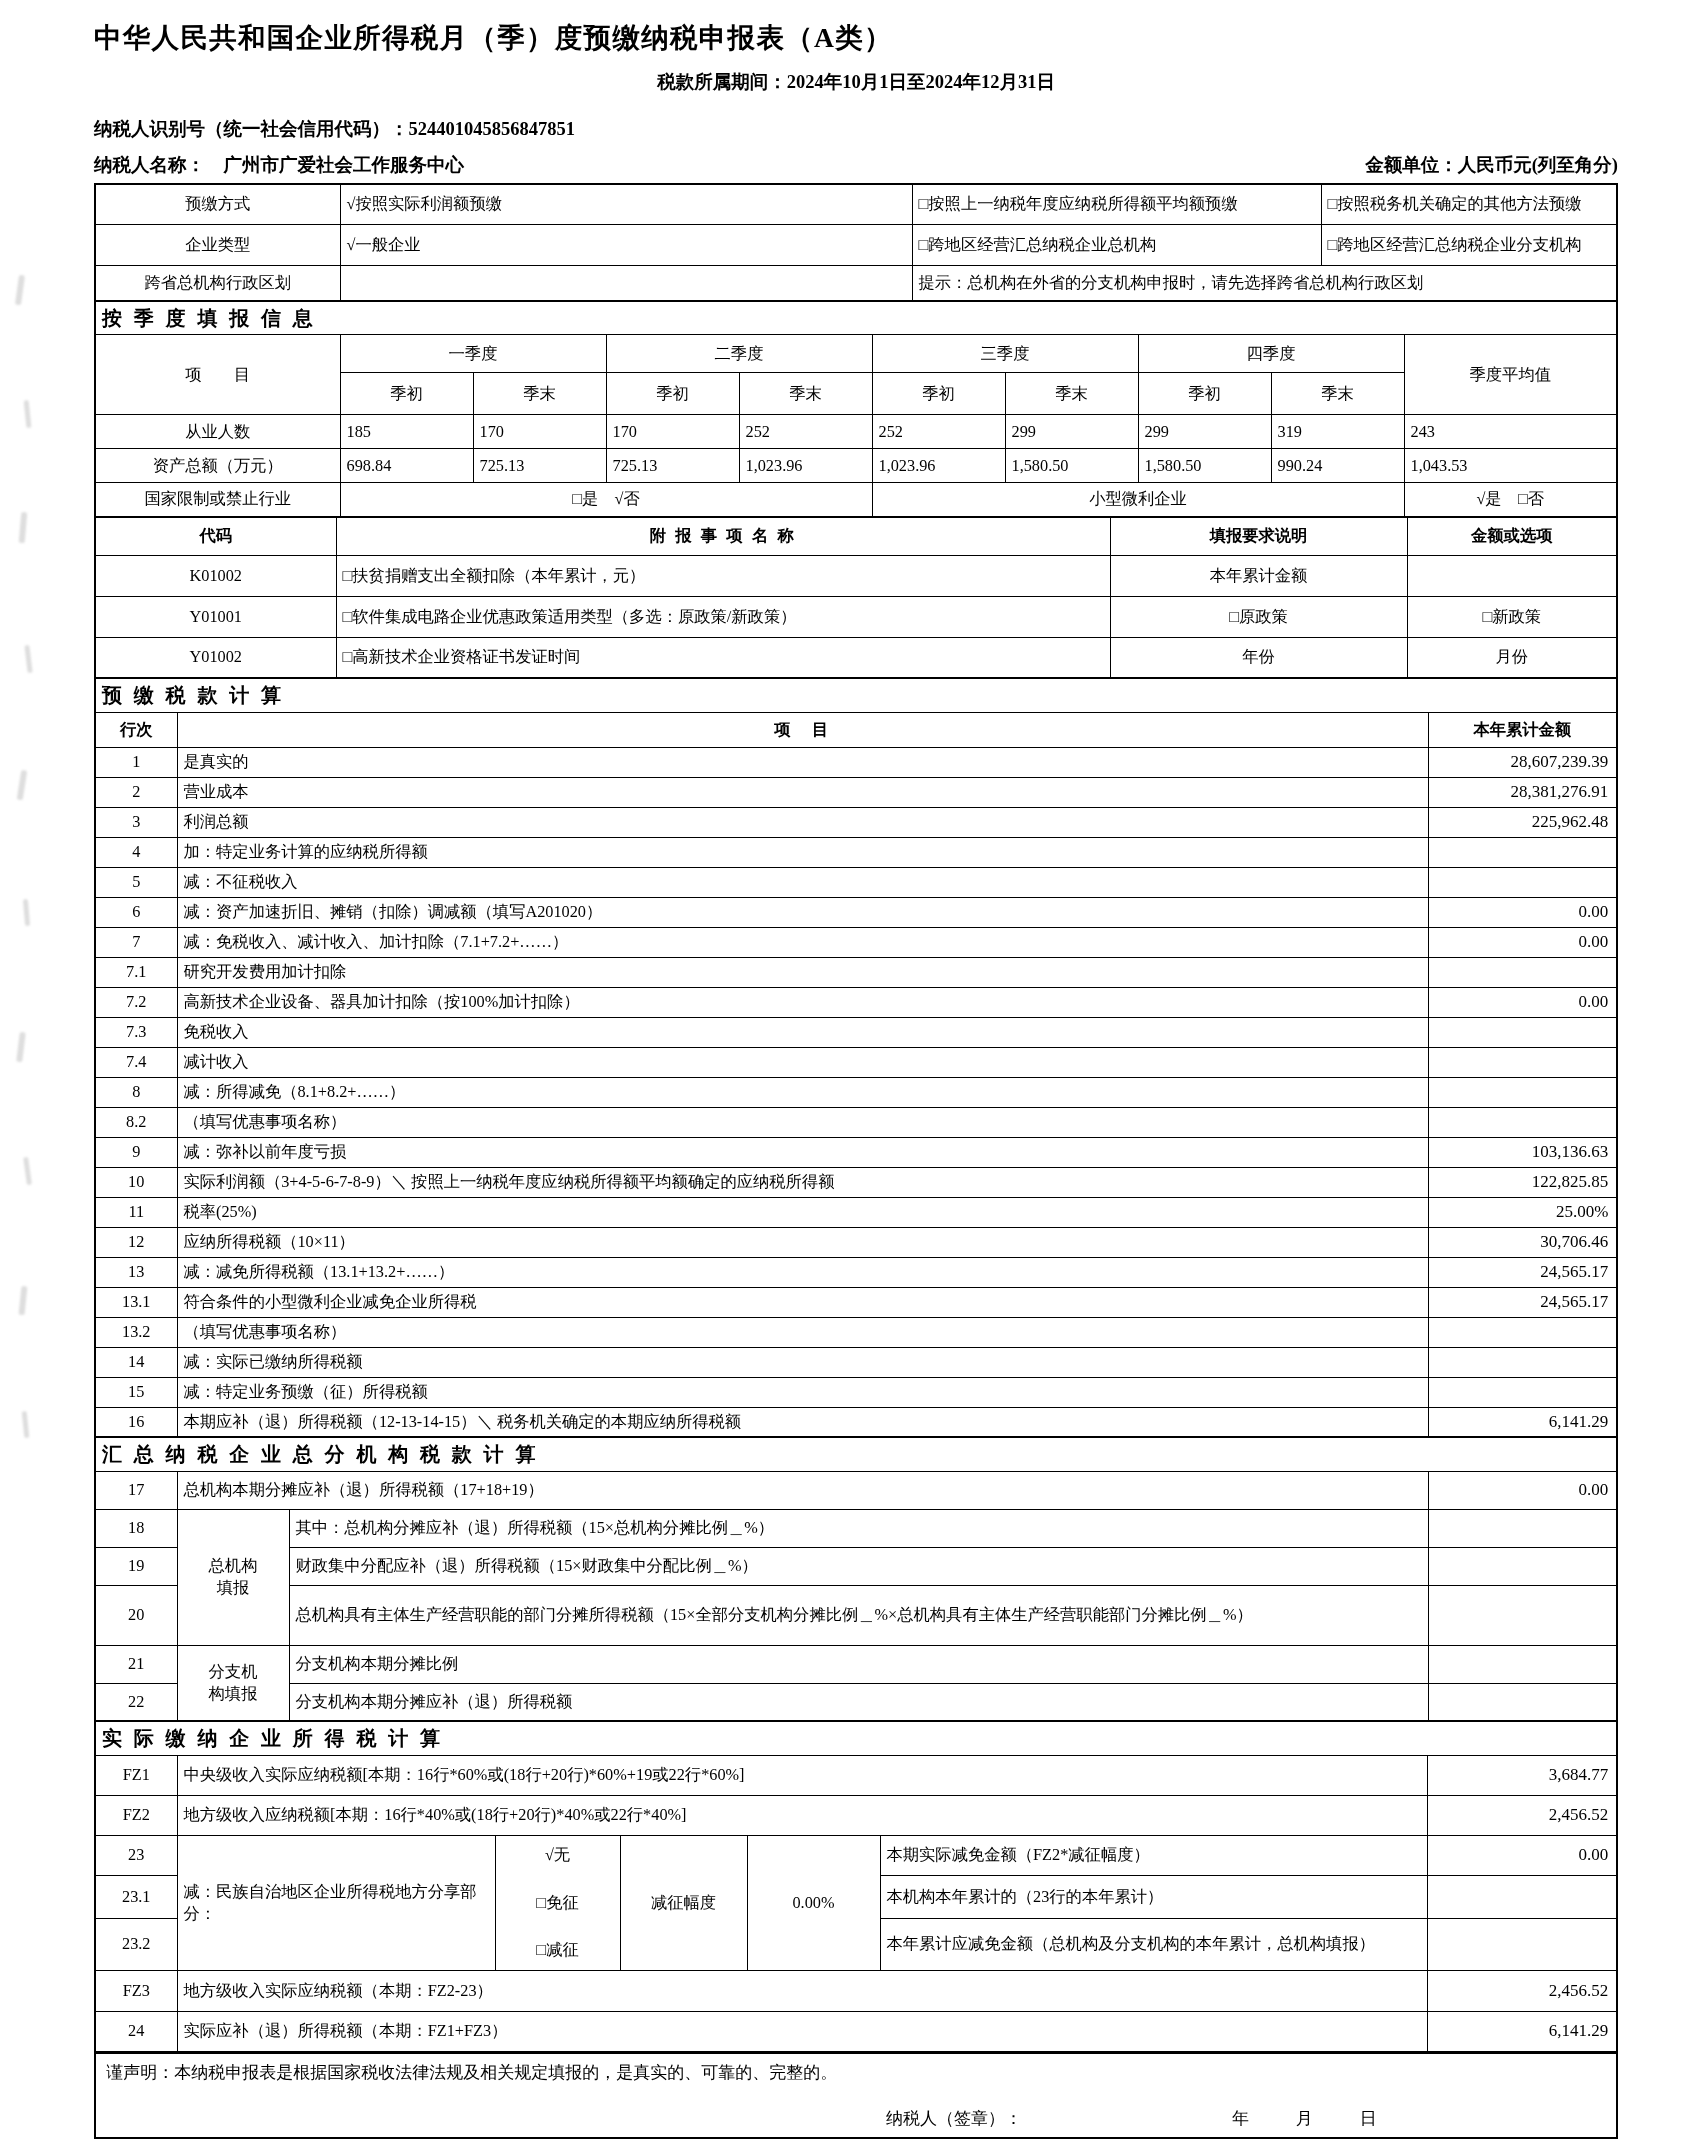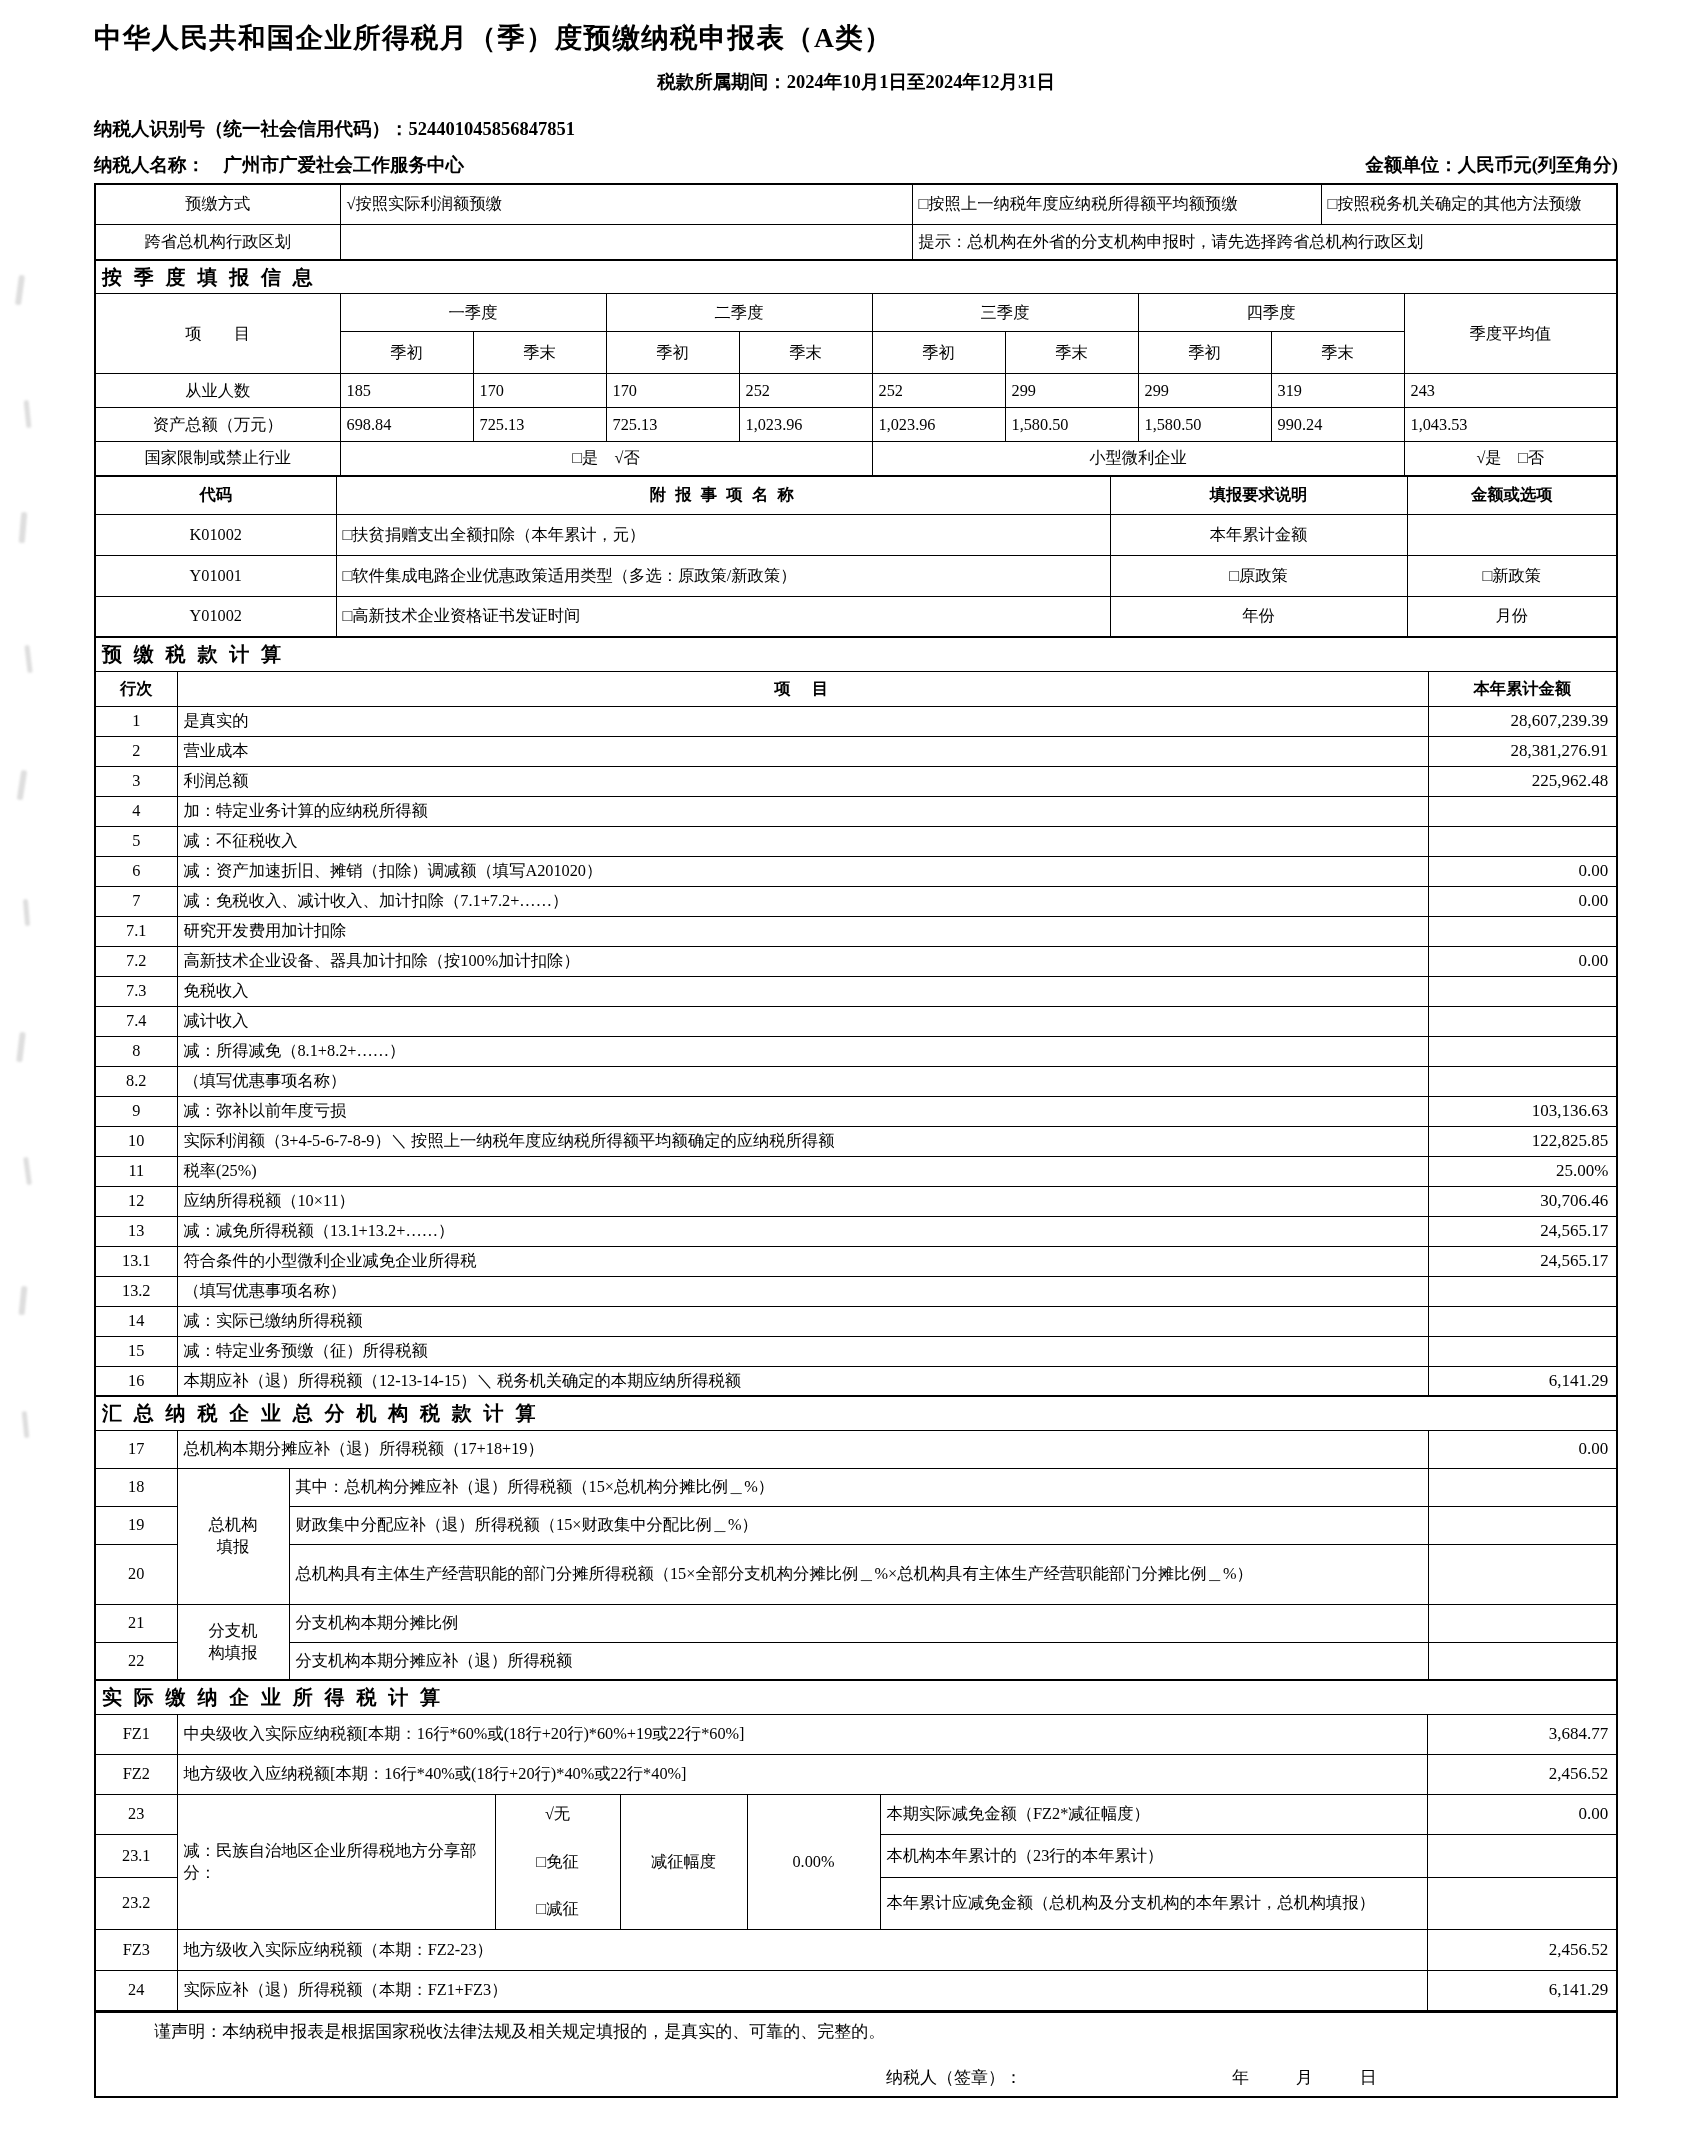--- a/index.html
+++ b/index.html
@@ -76,20 +76,26 @@
           <col style="width:409px">
           <col>
         </colgroup>
       <tbody>
           <tr style="height:41px">
         <td class="c">预缴方式</td>
         <td>√按照实际利润额预缴</td>
         <td>□按照上一纳税年度应纳税所得额平均额预缴</td>
         <td>□按照税务机关确定的其他方法预缴</td>
       </tr>
+      <tr style="height:41px">
+        <td class="c">企业类型</td>
+        <td>√一般企业</td>
+        <td>□跨地区经营汇总纳税企业总机构</td>
+        <td>□跨地区经营汇总纳税企业分支机构</td>
+      </tr>
       <tr style="height:35px">
         <td class="c">跨省总机构行政区划</td>
         <td></td>
         <td colspan="2">提示：总机构在外省的分支机构申报时，请先选择跨省总机构行政区划</td>
       </tr>
     </tbody>
       </table>
 
     <table class="tbl">
       <colgroup>
@@ -438,21 +444,21 @@
         <td colspan="5">实际应补（退）所得税额（本期：FZ1+FZ3）</td>
         <td class="amt">6,141.29</td>
       </tr>
     </tbody>
       </table>
 
     <table class="tbl">
       <tbody>
           <tr style="height:73px">
         <td class="decl-cell">
-          <div style="font-size:17px;margin-left:48px;">谨声明：本纳税申报表是根据国家税收法律法规及相关规定填报的，是真实的、可靠的、完整的。</div>
+          <div style="font-size:17px;">谨声明：本纳税申报表是根据国家税收法律法规及相关规定填报的，是真实的、可靠的、完整的。</div>
           <div class="decl-line2">
             <span class="decl-sign">纳税人（签章）：</span>
             <span class="decl-date">年　　月　　日</span>
           </div>
         </td>
       </tr>
 
     </tbody>
       </table>
 

